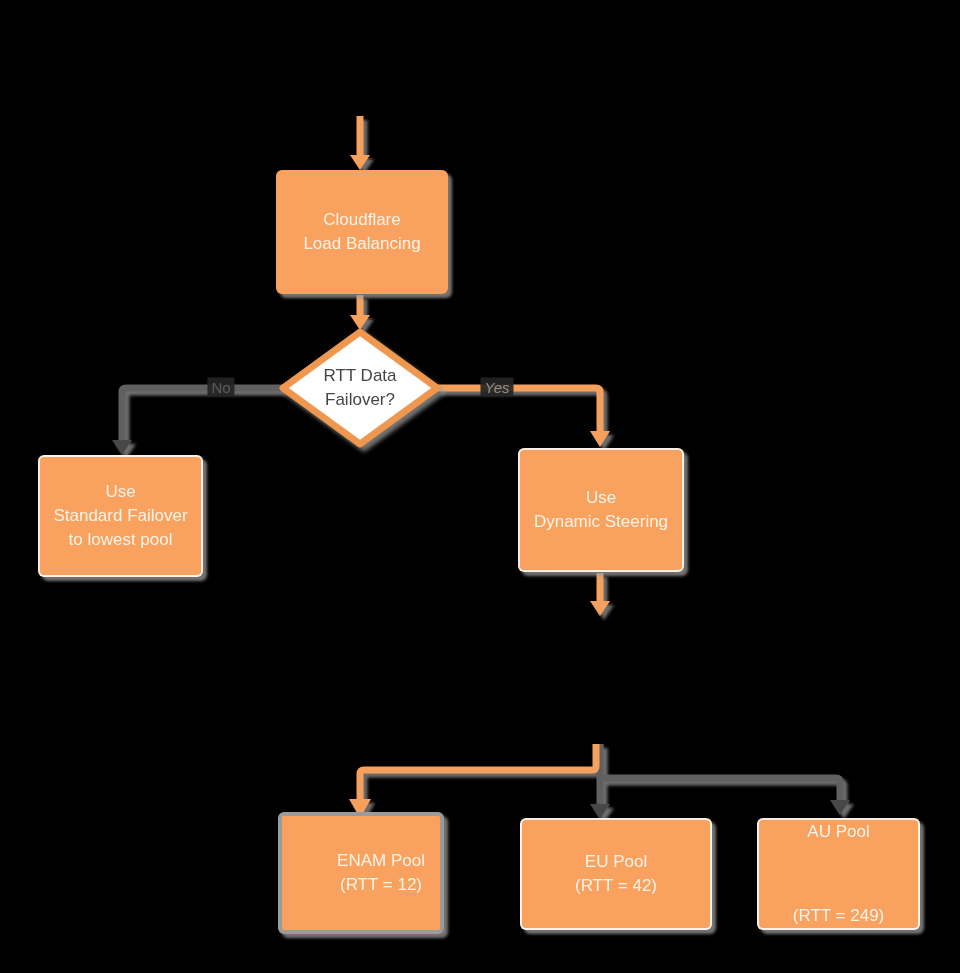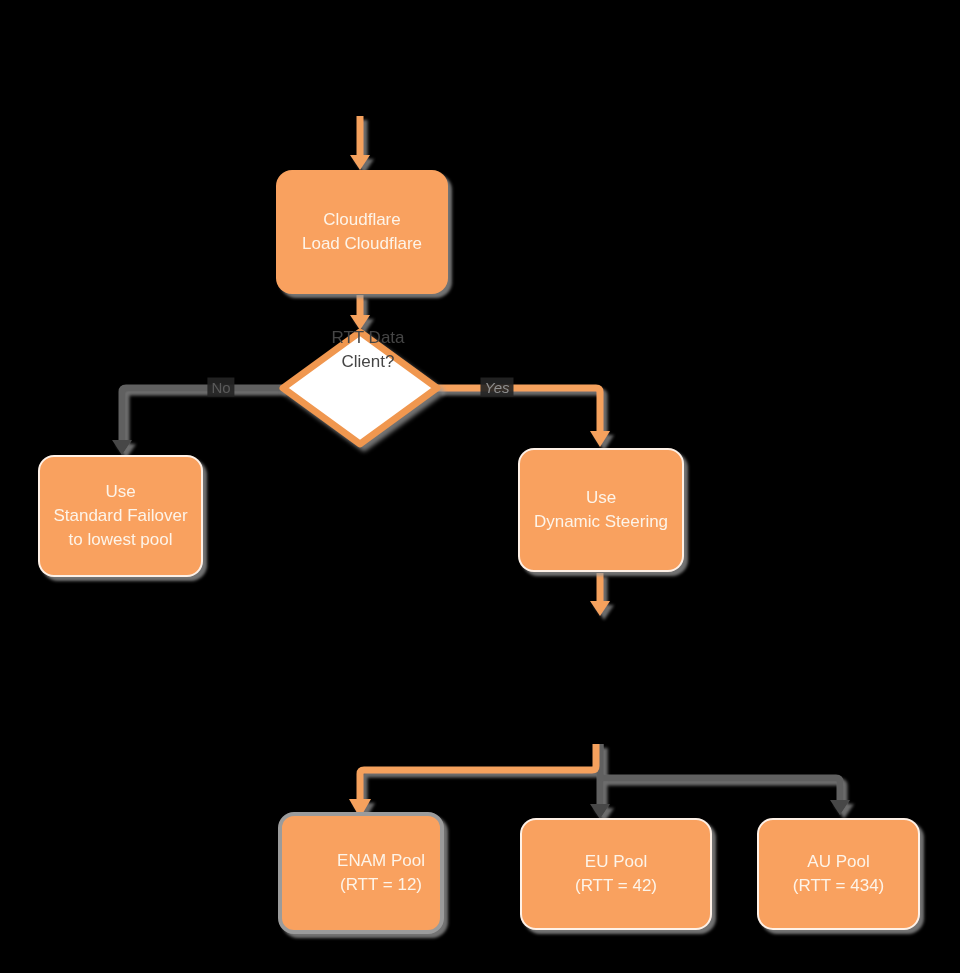--- a/index.html
+++ b/index.html
@@ -15,36 +15,36 @@
   .canvas{
     position:relative;width:960px;height:973px;overflow:hidden;
     background:var(--canvas-bg);
   }
   .edge-layer{position:absolute;left:0;top:0;width:960px;height:973px;}
   .node{
     position:absolute;display:flex;flex-direction:column;align-items:center;
     justify-content:center;text-align:center;line-height:24px;font-size:17px;
   }
   .box{
-    background:var(--node-fill);color:var(--text-light);border-radius:16px;
+    background:var(--node-fill);color:var(--text-light);border-radius:6px;
     border:2px solid rgba(255,255,255,0.85);
     box-shadow:4px 4px 3px rgba(154,154,154,0.75);
   }
   .box--plain{border:none;}
   .box--ring{border:4px solid var(--enam-ring);}
   .stadium{
     background:var(--decision-fill);color:var(--text-dark);
     border:7px solid var(--node-stroke);border-radius:44px;
     box-shadow:4px 4px 3px rgba(154,154,154,0.75);font-size:16px;
   }
   .diamond{position:absolute;}
   .diamond svg{position:absolute;left:0;top:0;overflow:visible;}
   .diamond .diamond-text{
-    position:absolute;left:8px;top:0;width:100%;height:100%;
-    display:flex;flex-direction:column;align-items:center;justify-content:flex-start;
+    position:absolute;left:0;top:0;width:100%;height:100%;
+    display:flex;flex-direction:column;align-items:center;justify-content:center;
     text-align:center;color:var(--text-dark);font-size:17px;line-height:24px;
   }
   .edge-label{
     position:absolute;transform:translate(-50%,-50%);
     background:rgba(36,36,36,0.92);color:var(--label-gray);
     font-size:15px;line-height:17px;padding:1px 4px;
   }
   .edge-label--dim{color:#5A5A5A;}
   .edge-line{fill:none;stroke-width:7;stroke-linejoin:round;stroke-linecap:butt;}
   .edge-line--orange{stroke:var(--edge-orange);}
@@ -91,30 +91,30 @@
       <polygon class="arrow--orange" points="349,799 371,799 360,818"></polygon>
     </g>
   </svg>
 
   <div class="edge-label edge-label--dim" style="left:221px;top:387px;">No</div>
   <div class="edge-label" style="left:497px;top:387px;font-style:italic;">Yes</div>
 
 
   <div class="node box box--plain" style="left:276px;top:170px;width:172px;height:124px;">
     <div>Cloudflare</div>
-    <div>Load Cloudflare</div>
+    <div>Load Balancing</div>
   </div>
 
   <div class="diamond" style="left:276px;top:326px;width:168px;height:124px;">
     <svg width="168" height="124" viewBox="0 0 168 124">
       <polygon points="84,6 161,62 84,118 7,62" fill="var(--decision-fill)" stroke="var(--node-stroke)" stroke-width="7" stroke-linejoin="round" style="filter:drop-shadow(4px 4px 2px rgba(154,154,154,0.75));"></polygon>
     </svg>
     <div class="diamond-text">
       <div>RTT Data</div>
-      <div>Client?</div>
+      <div>Failover?</div>
     </div>
   </div>
 
   <div class="node box" style="left:38px;top:455px;width:165px;height:122px;">
     <div>Use</div>
     <div>Standard Failover</div>
     <div>to lowest pool</div>
   </div>
 
   <div class="node box" style="left:518px;top:448px;width:166px;height:124px;">
@@ -126,18 +126,18 @@
   <div class="node box box--ring" style="left:278px;top:812px;width:166px;height:122px;padding-left:40px;">
     <div>ENAM Pool</div>
     <div><span>(</span><span class="bold">RTT = 12</span><span>)</span></div>
   </div>
 
   <div class="node box" style="left:520px;top:818px;width:192px;height:112px;">
     <div>EU Pool</div>
     <div>(RTT = 42)</div>
   </div>
 
-  <div class="node box" style="left:757px;top:818px;width:163px;height:112px;">
+  <div class="node box" style="left:757px;top:818px;width:163px;height:112px;justify-content:space-between;">
     <div>AU Pool</div>
-    <div>(RTT = 434)</div>
+    <div>(RTT = 249)</div>
   </div>
 
 </div>
 
 </body></html>

